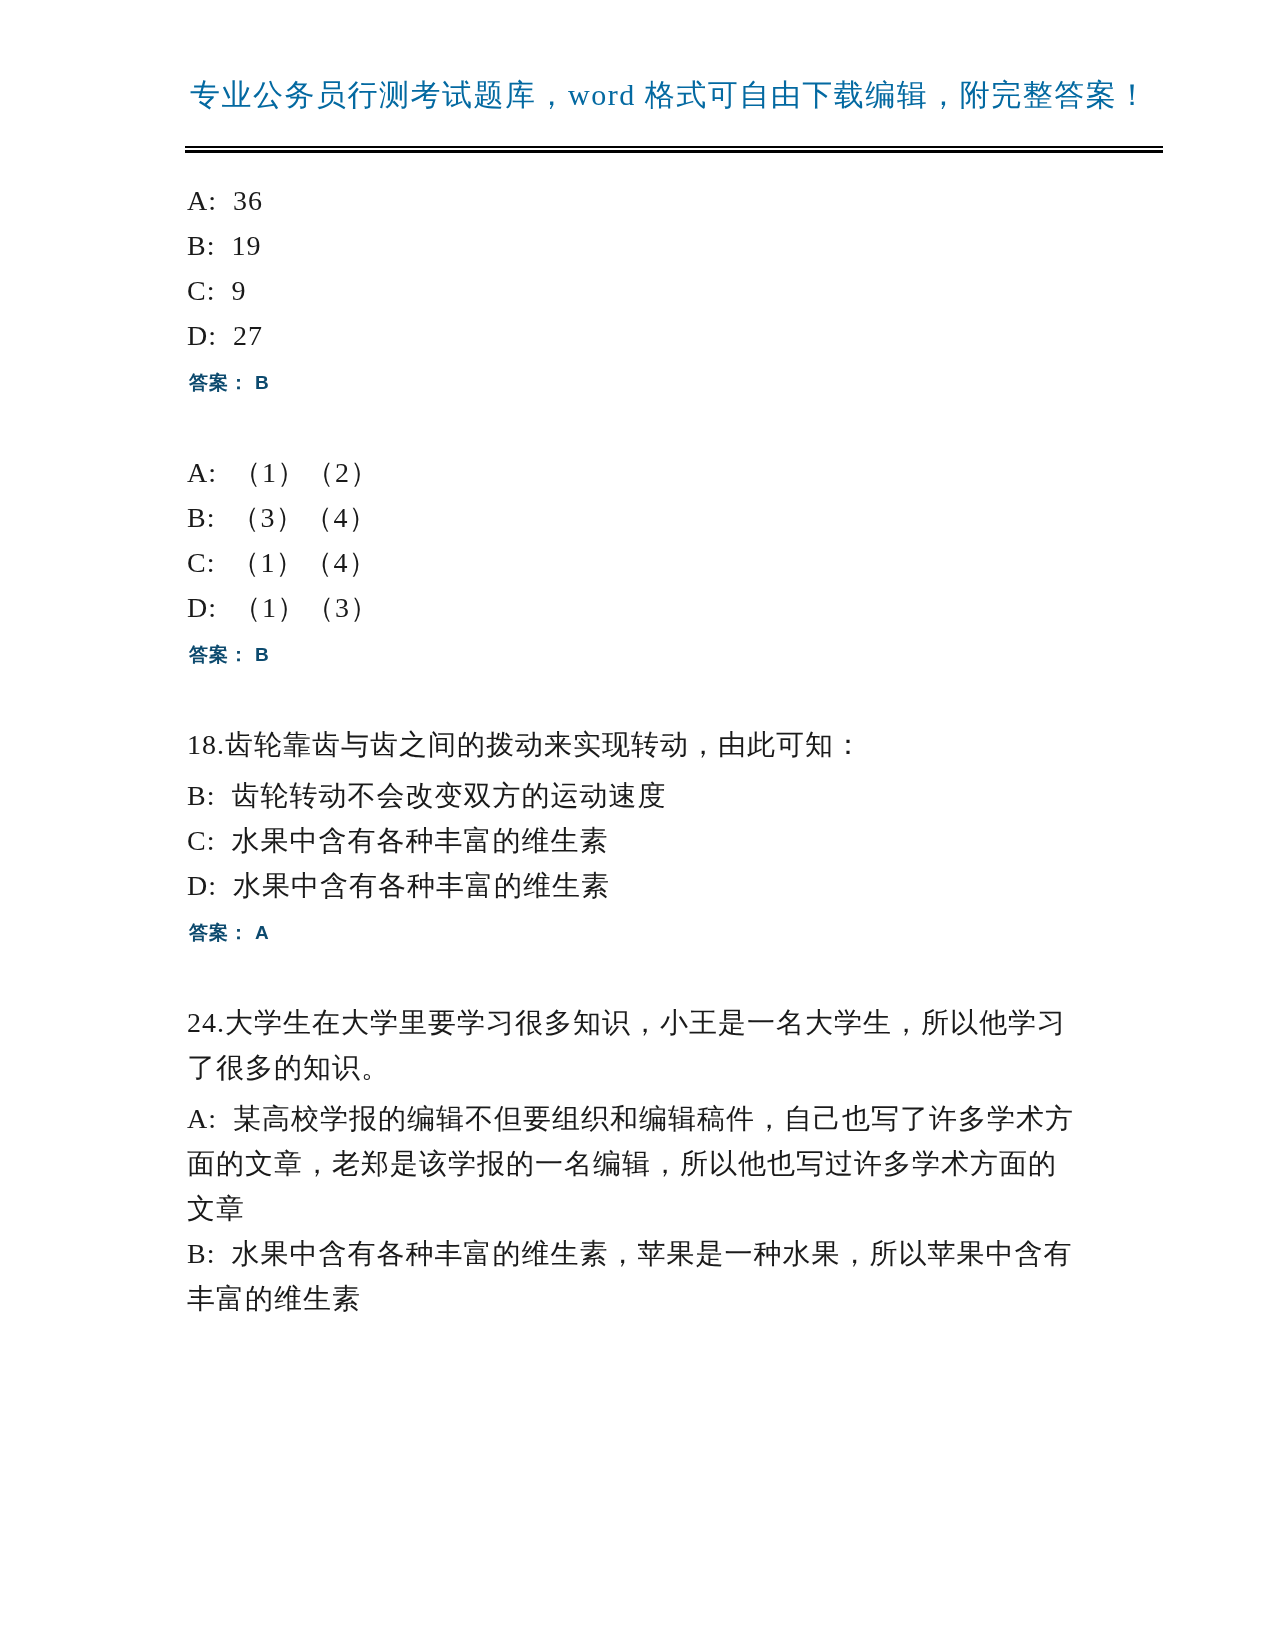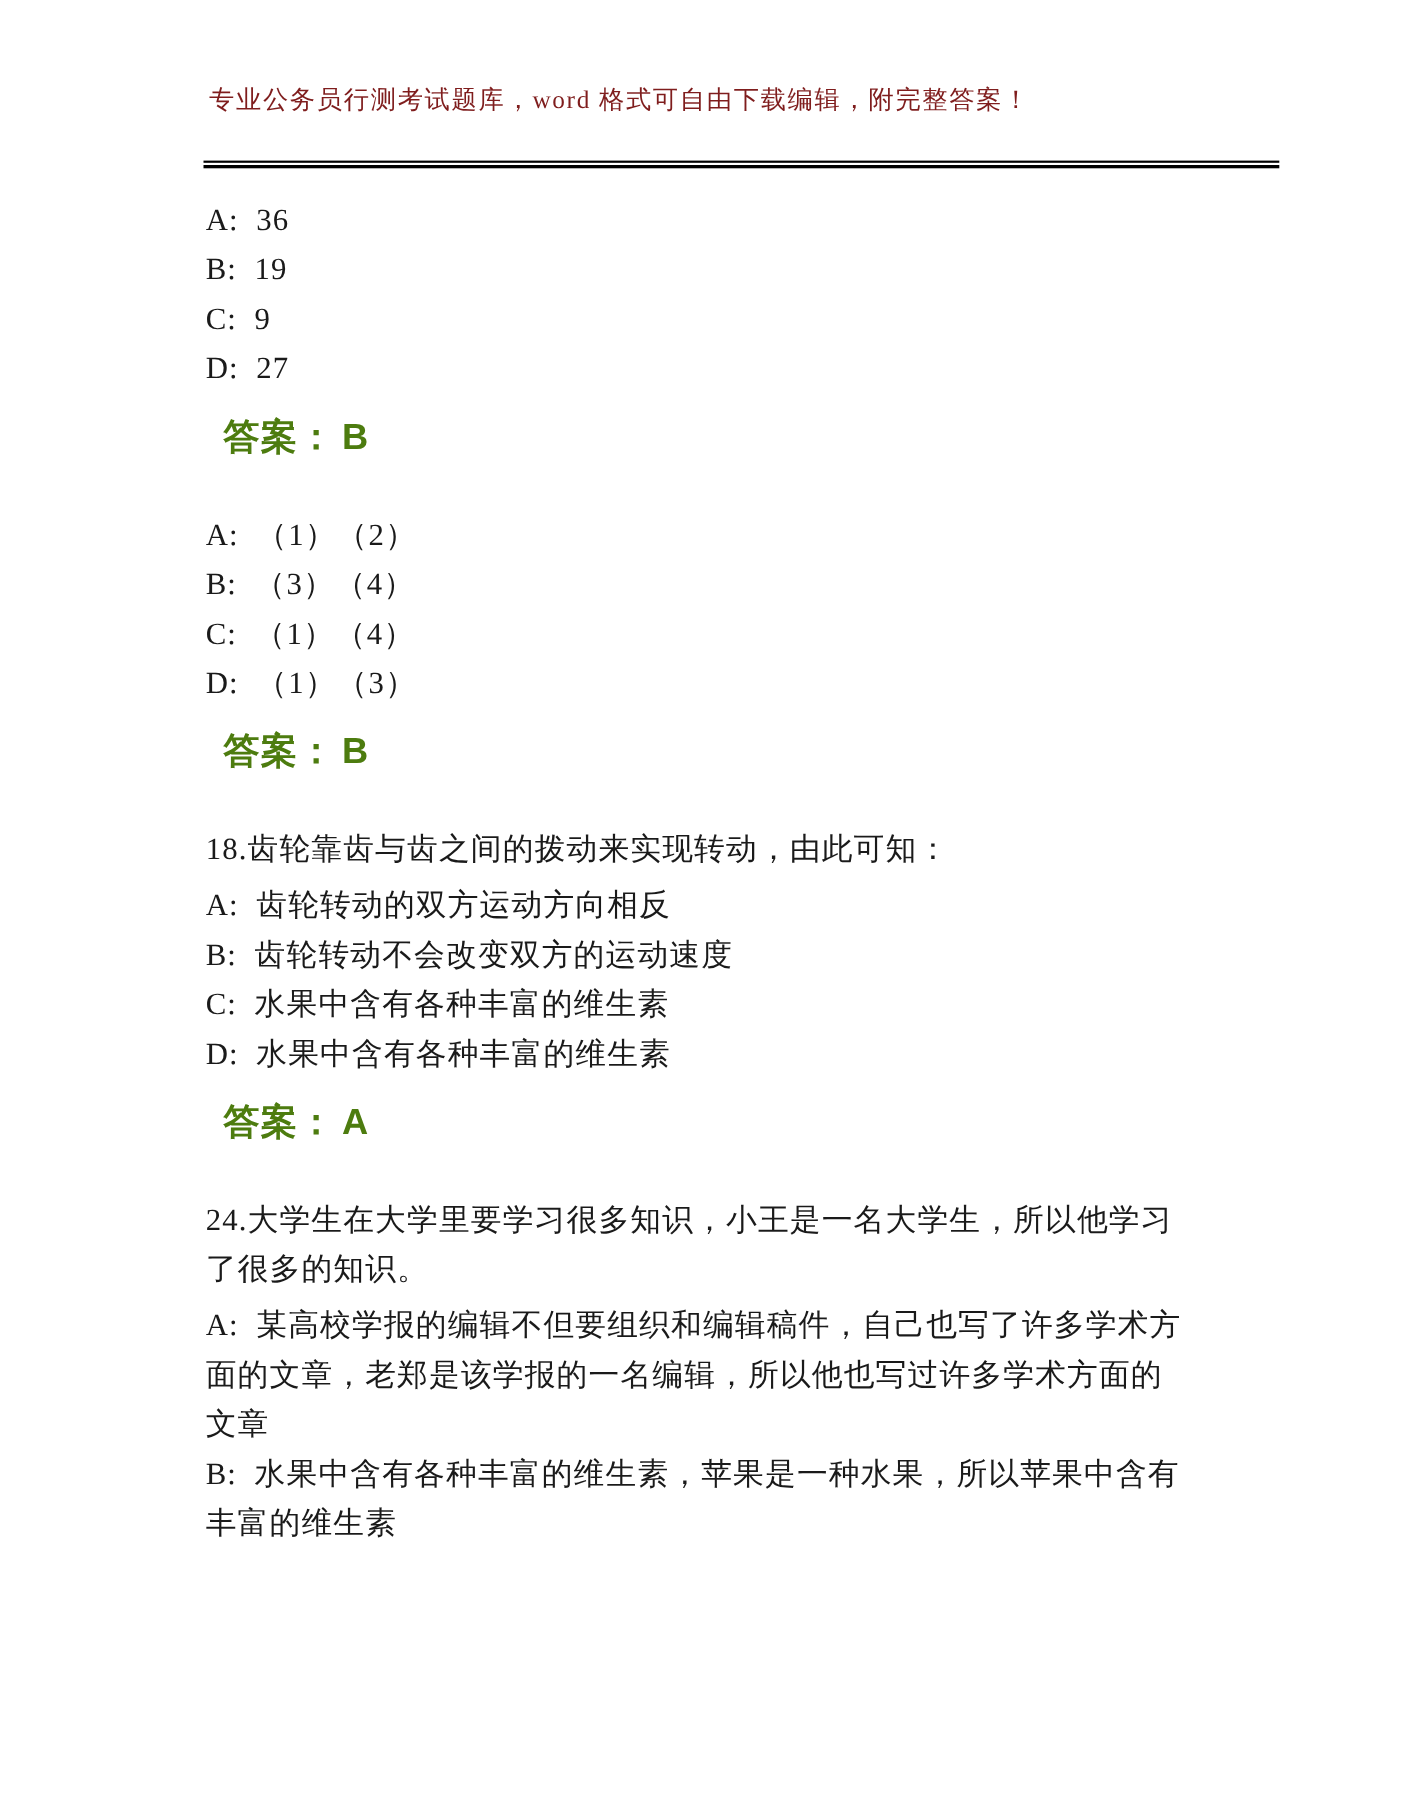--- a/index.html
+++ b/index.html
@@ -9,24 +9,24 @@
     height: 1650px;
     background: #ffffff;
     overflow: hidden;
     font-family: "Liberation Serif", "DejaVu Serif", serif;
     color: #1a1a1a;
   }
   .header-text {
     position: absolute;
     left: 190px;
     top: 75px;
-    font-size: 23px;
+    font-size: 30px;
     letter-spacing: 1.5px;
     white-space: nowrap;
-    color: #7f1d1d;
+    color: #0369a1;
   }
   .header-rule {
     position: absolute;
     left: 185px;
     top: 146px;
     width: 978px;
     height: 7px;
     box-sizing: border-box;
     border-top: 2px solid #000000;
     border-bottom: 3px solid #000000;
@@ -41,25 +41,25 @@
     line-height: 45px;
     letter-spacing: 1px;
     overflow-wrap: break-word;
   }
   .question { margin-top: 45px; }
   .question:first-child { margin-top: 0; }
   .stem { margin: 0 0 6px 0; }
   .option { margin: 0; }
   .opt-label { margin-right: 16px; }
   .answer {
-    margin: 16px;
+    margin: 2px;
     font-family: "Liberation Sans", "DejaVu Sans", sans-serif;
     font-weight: 700;
-    font-size: 33px;
-    color: #4d7c0f;
+    font-size: 19px;
+    color: #0c4a6e;
   }
   .answer-value { margin-left: 6px; }
 </style>
 </head>
 <body>
 
 <div class="page">
 
   <div>
     <div class="header-text">专业公务员行测考试题库，word 格式可自由下载编辑，附完整答案！</div>
@@ -79,21 +79,20 @@
     <section class="question">
       <div class="option"><span class="opt-label">A:</span><span class="opt-text">（1）（2）</span></div>
       <div class="option"><span class="opt-label">B:</span><span class="opt-text">（3）（4）</span></div>
       <div class="option"><span class="opt-label">C:</span><span class="opt-text">（1）（4）</span></div>
       <div class="option"><span class="opt-label">D:</span><span class="opt-text">（1）（3）</span></div>
       <div class="answer"><span>答案：</span><span class="answer-value">B</span></div>
     </section>
 
     <section class="question">
       <div class="stem">18.齿轮靠齿与齿之间的拨动来实现转动，由此可知：</div>
-      <div class="option"><span class="opt-label">A:</span><span class="opt-text">齿轮转动的双方运动方向相反</span></div>
       <div class="option"><span class="opt-label">B:</span><span class="opt-text">齿轮转动不会改变双方的运动速度</span></div>
       <div class="option"><span class="opt-label">C:</span><span class="opt-text">水果中含有各种丰富的维生素</span></div>
       <div class="option"><span class="opt-label">D:</span><span class="opt-text">水果中含有各种丰富的维生素</span></div>
       <div class="answer"><span>答案：</span><span class="answer-value">A</span></div>
     </section>
 
     <section class="question">
       <div class="stem">24.大学生在大学里要学习很多知识，小王是一名大学生，所以他学习了很多的知识。</div>
       <div class="option"><span class="opt-label">A:</span><span class="opt-text">某高校学报的编辑不但要组织和编辑稿件，自己也写了许多学术方面的文章，老郑是该学报的一名编辑，所以他也写过许多学术方面的文章</span></div>
       <div class="option"><span class="opt-label">B:</span><span class="opt-text">水果中含有各种丰富的维生素，苹果是一种水果，所以苹果中含有丰富的维生素</span></div>

